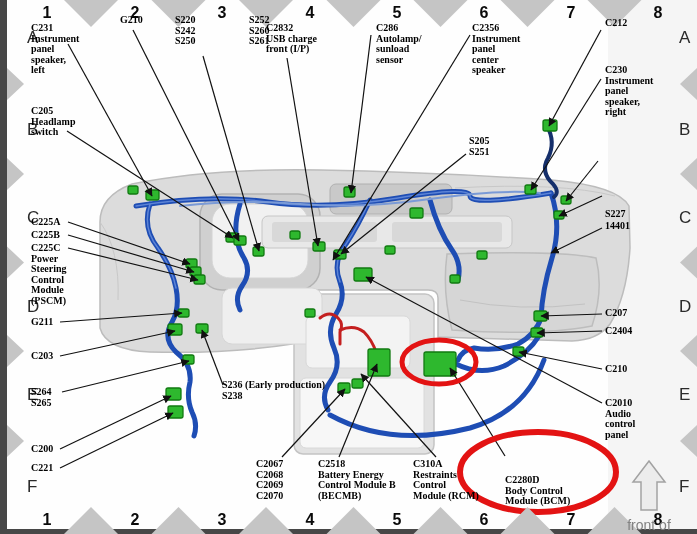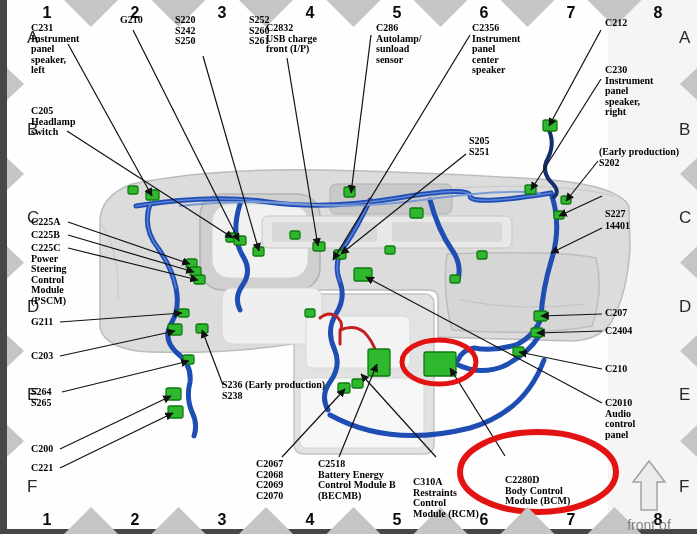--- a/index.html
+++ b/index.html
@@ -230,22 +230,20 @@
       <div class="lbl" style="left: 605px; top: 65px;">C230
 Instrument
 panel
 speaker,
 right</div>
       <div class="lbl" style="left: 31px; top: 106px;">C205
 Headlamp
 switch</div>
       <div class="lbl" style="left: 469px; top: 136px;">S205
 S251</div>
-      <div class="lbl" style="left: 599px; top: 147px;">(Early production)
-S202</div>
       <div class="lbl" style="left: 605px; top: 189px; margin-top: 20px;">S227</div>
       <div class="lbl" style="left: 605px; top: 221px;">14401</div>
       <div class="lbl" style="left: 31px; top: 217px;">C225A</div>
       <div class="lbl" style="left: 31px; top: 230px;">C225B</div>
       <div class="lbl" style="left: 31px; top: 243px;">C225C
 Power
 Steering
 Control
 Module
 (PSCM)</div>
@@ -265,21 +263,21 @@
       <div class="lbl" style="left: 31px; top: 444px;">C200</div>
       <div class="lbl" style="left: 31px; top: 463px;">C221</div>
       <div class="lbl" style="left: 256px; top: 459px;">C2067
 C2068
 C2069
 C2070</div>
       <div class="lbl" style="left: 318px; top: 459px;">C2518
 Battery Energy
 Control Module B
 (BECMB)</div>
-      <div class="lbl" style="left: 413px; top: 459px; margin-top: 18px;">C310A
+      <div class="lbl" style="left: 413px; top: 459px;">C310A
 Restraints
 Control
 Module (RCM)</div>
       <div class="lbl" style="left: 505px; top: 459px; margin-top: 16px;">C2280D
 Body Control
 Module (BCM)</div>
     </div>
 
   <div class="compass">
     <svg width="36" height="52" viewBox="0 0 36 52">

